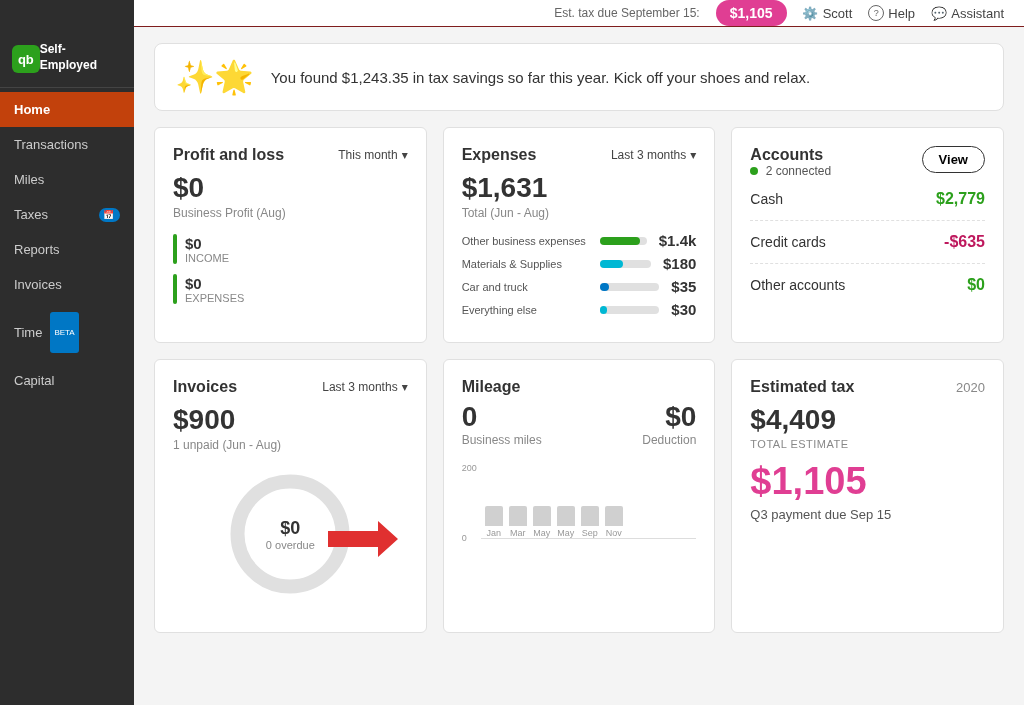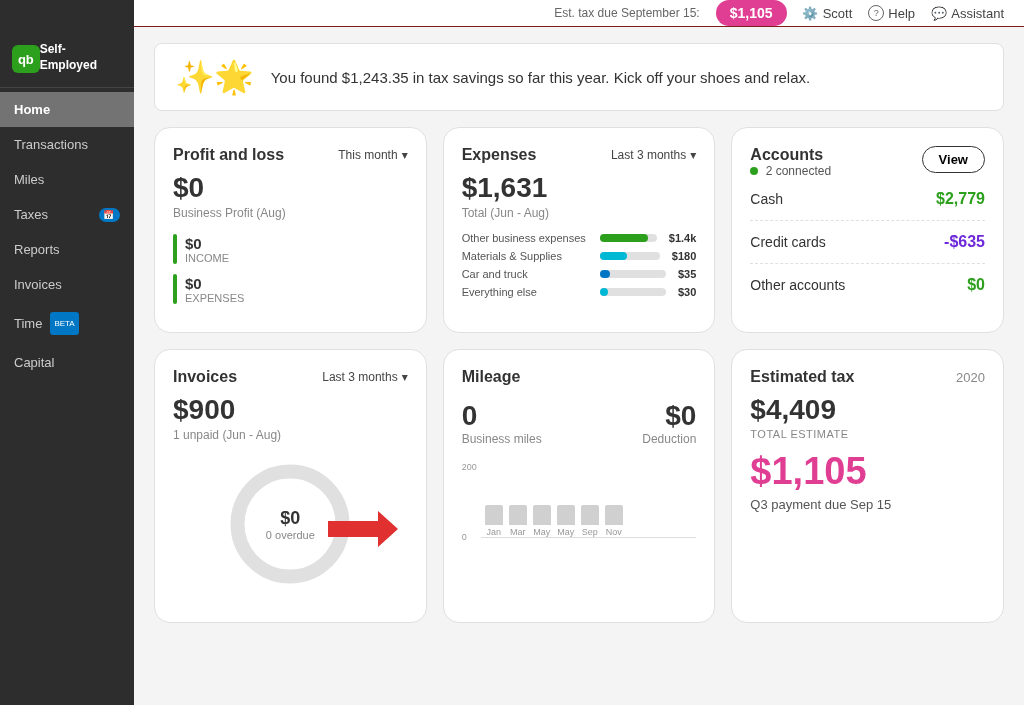--- a/index.html
+++ b/index.html
@@ -49,37 +49,37 @@
       display: flex;
       align-items: center;
       padding: 10px 14px;
       font-size: 13px;
       color: #ccc;
       cursor: pointer;
       gap: 8px;
       position: relative;
     }
     .nav-item.active {
-      background: #737373;
+      background: #c2410c;
       color: white;
       font-weight: 600;
     }
     .nav-item .badge {
       background: #0077c5;
       color: white;
       font-size: 9px;
       padding: 2px 5px;
       border-radius: 10px;
       margin-left: auto;
     }
     .nav-item .beta-badge {
       background: #0077c5;
       color: white;
       font-size: 8px;
-      padding: 7px 4px;
+      padding: 16px 4px;
       border-radius: 3px;
     }
 
     
     .main {
       flex: 1;
       display: flex;
       flex-direction: column;
       overflow-y: auto;
     }
@@ -154,21 +154,21 @@
 
     
     .cards-grid {
       display: grid;
       grid-template-columns: repeat(3, 1fr);
       gap: 16px;
     }
     .card {
       background: white;
       border: 1px solid #e0e0e0;
-      border-radius: 16px;
+      border-radius: 6px;
       padding: 18px;
     }
 
     
     .card-header {
       display: flex;
       align-items: center;
       justify-content: space-between;
       margin-bottom: 8px;
     }
@@ -239,21 +239,21 @@
       flex: 1;
       height: 8px;
       background: #e0e0e0;
       border-radius: 4px;
       position: relative;
     }
     .exp-bar-fill {
       height: 100%;
       border-radius: 4px;
     }
-    .exp-bar-val { color: #333; font-weight: 600; font-size: 11px; margin-left: 4px; }
+    .exp-bar-val { color: #333; font-weight: 600; font-size: 15px; margin-left: 4px; }
 
     
     .accounts-header {
       display: flex;
       align-items: flex-start;
       justify-content: space-between;
     }
     .connected-dot {
       display: inline-block;
       width: 8px;
@@ -276,21 +276,21 @@
       display: flex;
       align-items: center;
       justify-content: space-between;
       padding: 12px 0;
       border-bottom: 1px dashed #e0e0e0;
     }
     .account-row:last-child { border-bottom: none; }
     .account-name { font-size: 14px; color: #333; }
     .account-amount { font-size: 16px; font-weight: 700; }
     .amount-positive { color: #2ca01c; }
-    .amount-negative { color: #6d28d9; }
+    .amount-negative { color: #be185d; }
 
     
     .inv-amount { font-size: 28px; font-weight: 700; color: #333; margin-bottom: 2px; }
     .inv-subtitle { font-size: 12px; color: #888; margin-bottom: 12px; }
     .donut-container {
       display: flex;
       justify-content: center;
       align-items: center;
       margin: 10px 0;
       position: relative;
@@ -311,21 +311,21 @@
       margin-top: 8px;
     }
     .checkbox-box {
       width: 14px;
       height: 14px;
       border: 1.5px solid #999;
       border-radius: 2px;
     }
 
     
-    .mileage-header { margin-bottom: 14px; }
+    .mileage-header { margin-bottom: 5px; }
     .mileage-row {
       display: flex;
       justify-content: space-between;
       margin-bottom: 12px;
     }
     .mileage-col { text-align: left; }
     .mileage-col:last-child { text-align: right; }
     .mileage-val { font-size: 28px; font-weight: 700; color: #333; }
     .mileage-label { font-size: 12px; color: #888; }
     .bar-chart {

